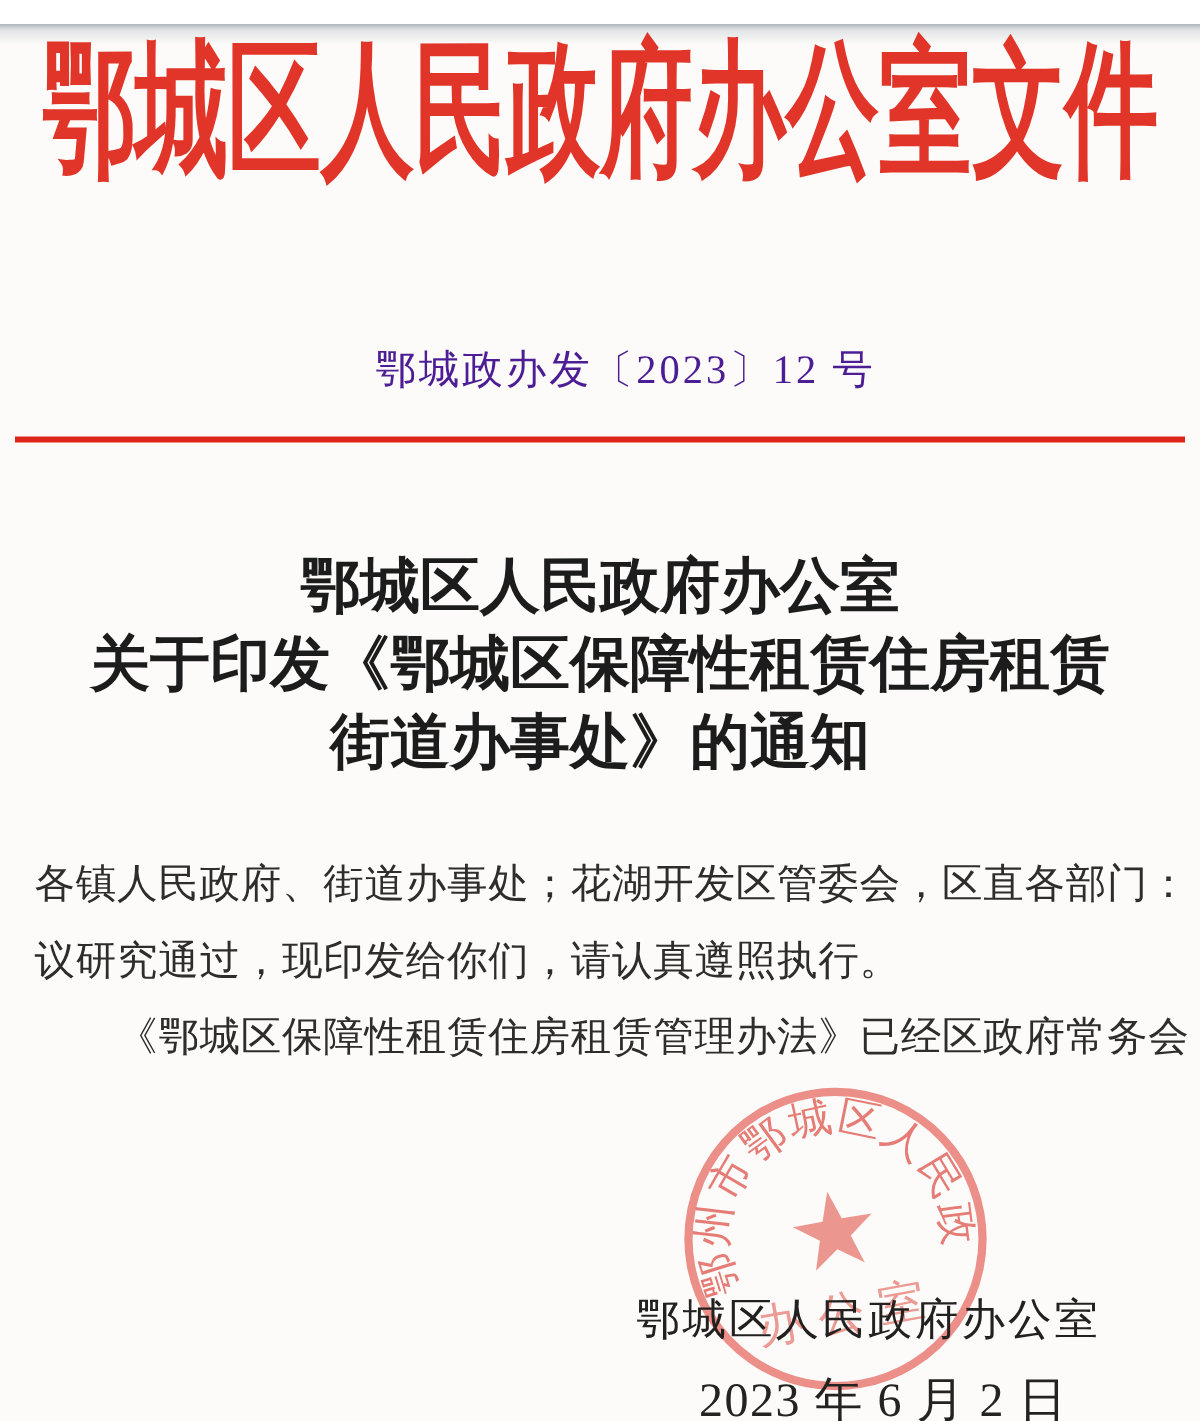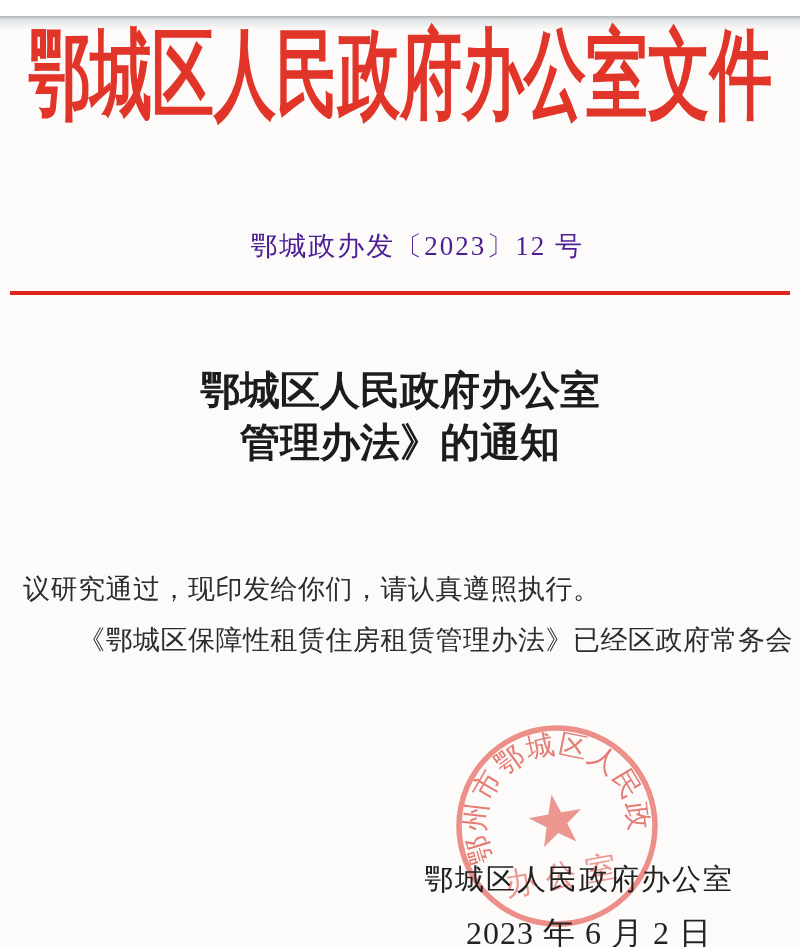--- a/index.html
+++ b/index.html
@@ -104,24 +104,26 @@
   <div class="top-edge"></div>
 
   <div class="banner">鄂城区人民政府办公室文件</div>
 
   <div class="doc-number">鄂城政办发〔2023〕12 号</div>
 
   <div class="red-rule"></div>
 
   <div class="notice-title">
     <div class="title-line">鄂城区人民政府办公室</div>
-    <div class="title-line">管理办法》的通知</div>
+    <div class="title-line">关于印发《鄂城区保障性租赁住房租赁</div>
+    <div class="title-line">街道办事处》的通知</div>
   </div>
 
   <div class="body-text">
+    <div class="body-line">各镇人民政府、街道办事处；花湖开发区管委会，区直各部门：</div>
     <div class="body-line">议研究通过，现印发给你们，请认真遵照执行。</div>
     <div class="body-line">　　《鄂城区保障性租赁住房租赁管理办法》已经区政府常务会</div>
   </div>
 
   <svg class="seal" viewBox="0 0 250 245" aria-hidden="true">
     <g transform="rotate(-10 125 120)">
       <circle cx="125" cy="120" r="98" fill="none" stroke="#e9837b" stroke-width="5.5" opacity="0.9"></circle>
       <path id="sealArc" d="M 57.3 144.6 A 72 72 0 1 1 192.7 144.6" fill="none"></path>
       <text font-size="28" fill="#e4756e" opacity="0.95" font-family="Liberation Serif, DejaVu Serif, serif">
         <textPath href="#sealArc" startOffset="2" textLength="296" lengthAdjust="spacing">鄂州市鄂城区人民政府</textPath>

